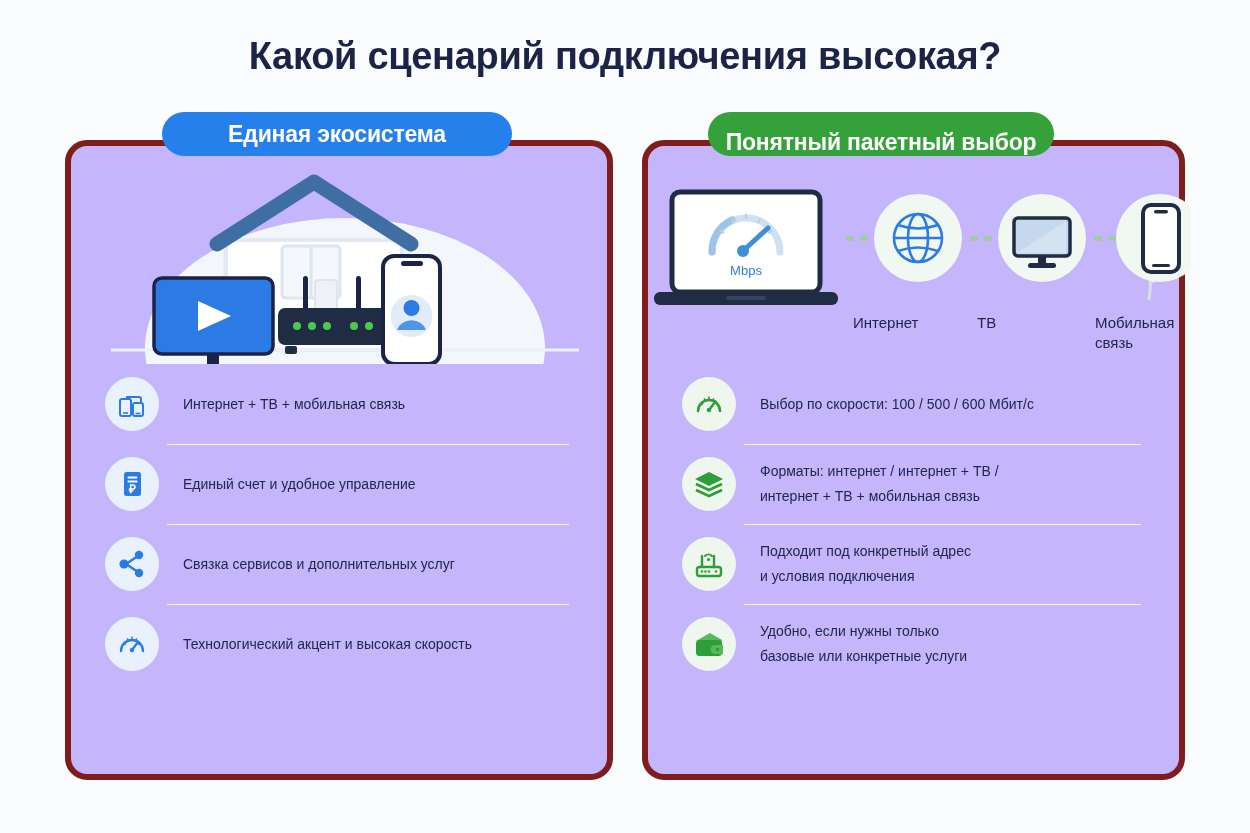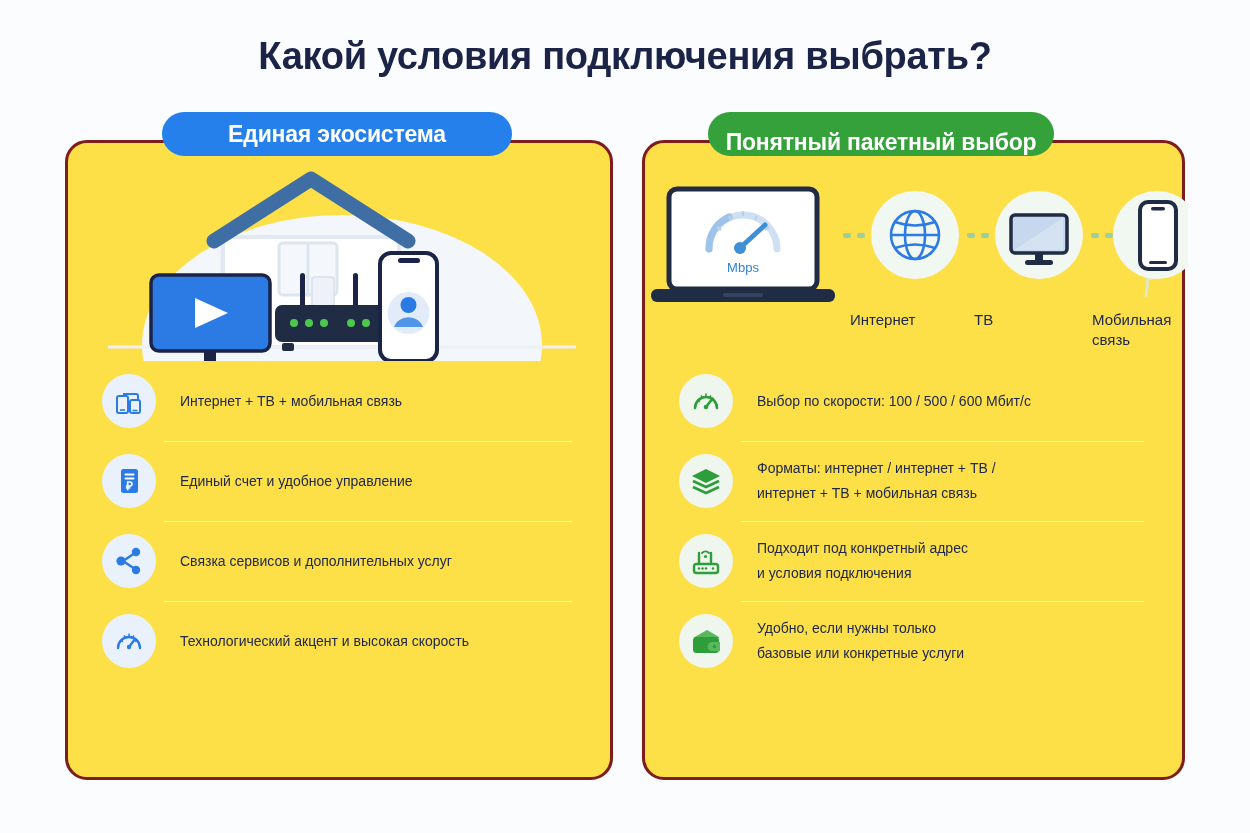--- a/index.html
+++ b/index.html
@@ -13,22 +13,22 @@
 
   .page-title {
     position: absolute; top: 35px; left: 0; width: 1250px;
     text-align: center;
     font-size: 38px; font-weight: bold; letter-spacing: -0.3px;
     color: #1b2447;
   }
 
   .card {
     position: absolute; top: 140px; height: 640px;
-    background: #fde047;
-    border: 3px solid #7f1d1d;
+    background: #c4b5fd;
+    border: 6px solid #7f1d1d;
     border-radius: 22px;
   }
   .card-left  { left: 65px;  width: 548px; }
   .card-right { left: 642px; width: 543px; }
 
   .badge {
     position: absolute; top: 112px; height: 44px;
     border-radius: 22px;
     display: flex; align-items: center; justify-content: center;
     color: #ffffff; font-size: 23px; font-weight: bold;
@@ -70,21 +70,21 @@
     font-size: 15px; line-height: 20px; color: #20284a;
     white-space: pre-line;
   }
   .mbps-label { font-size: 13px; fill: #2f7fd8; }
 </style>
 </head>
 <body>
 
 <div class="page">
 
-  <h1 class="page-title">Какой условия подключения выбрать?</h1>
+  <h1 class="page-title">Какой сценарий подключения высокая?</h1>
 
   <div class="badge badge-left">
     <span>Единая экосистема</span>
   </div>
 
   <div class="badge badge-right">
     <span>Понятный пакетный выбор</span>
   </div>
 
   <div class="card card-left">

